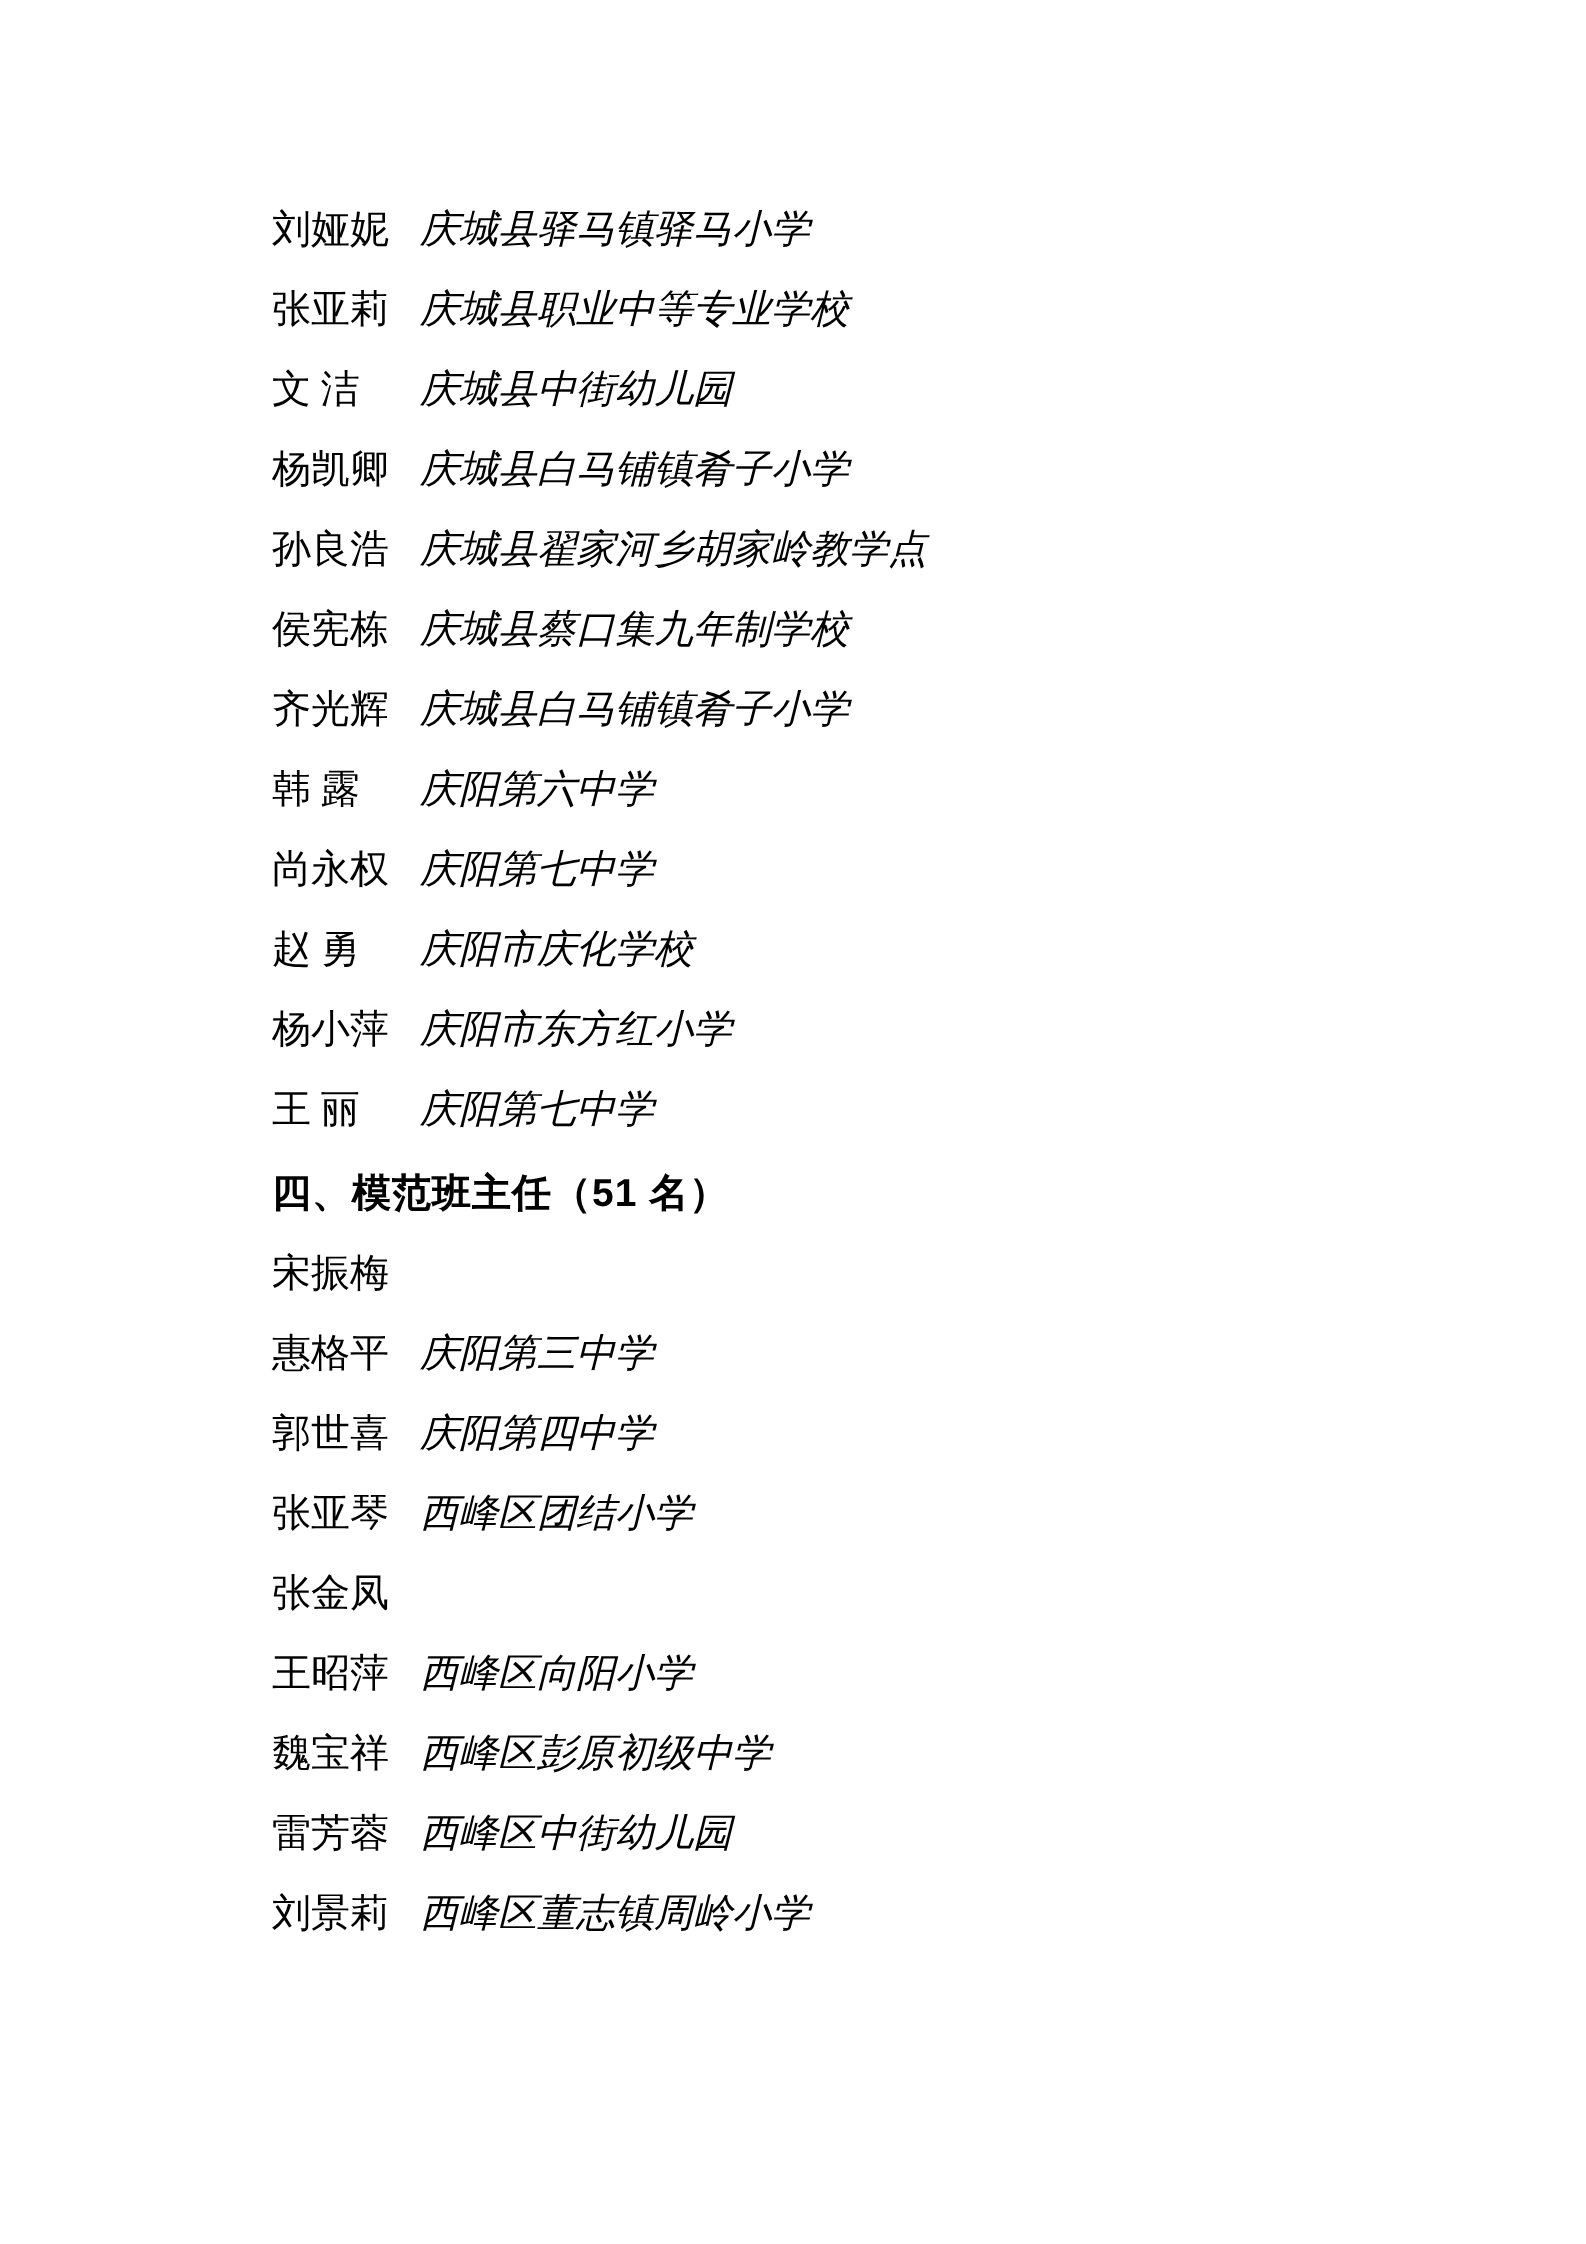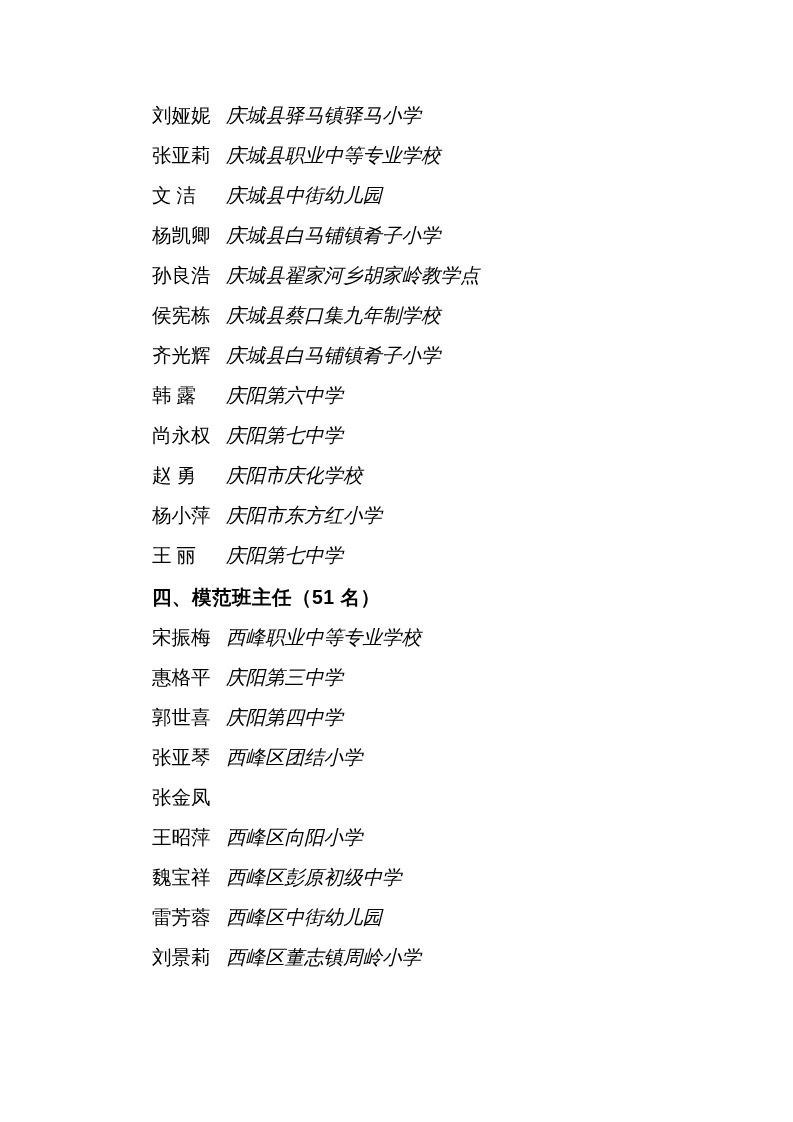--- a/index.html
+++ b/index.html
@@ -12,21 +12,21 @@
     height: 1122px;
     background: #ffffff;
     position: relative;
     box-sizing: border-box;
     font-family: "Liberation Serif", "DejaVu Serif", serif;
     color: #000000;
     overflow: hidden;
   }
   .content {
     position: absolute;
-    left: 152px;
+    left: 136px;
     top: 96px;
     width: 520px;
   }
   .entry {
     display: flex;
     align-items: baseline;
     font-size: 19.5px;
     line-height: 40px;
     white-space: nowrap;
   }
@@ -100,21 +100,20 @@
     </div>
     <div class="entry">
       <span class="name">王  丽</span>
       <span class="org">庆阳第七中学</span>
     </div>
 
     <div class="section-heading">四、模范班主任（51 名）</div>
 
     <div class="entry">
       <span class="name">宋振梅</span>
-      <span class="org">西峰职业中等专业学校</span>
     </div>
     <div class="entry">
       <span class="name">惠格平</span>
       <span class="org">庆阳第三中学</span>
     </div>
     <div class="entry">
       <span class="name">郭世喜</span>
       <span class="org">庆阳第四中学</span>
     </div>
     <div class="entry">

